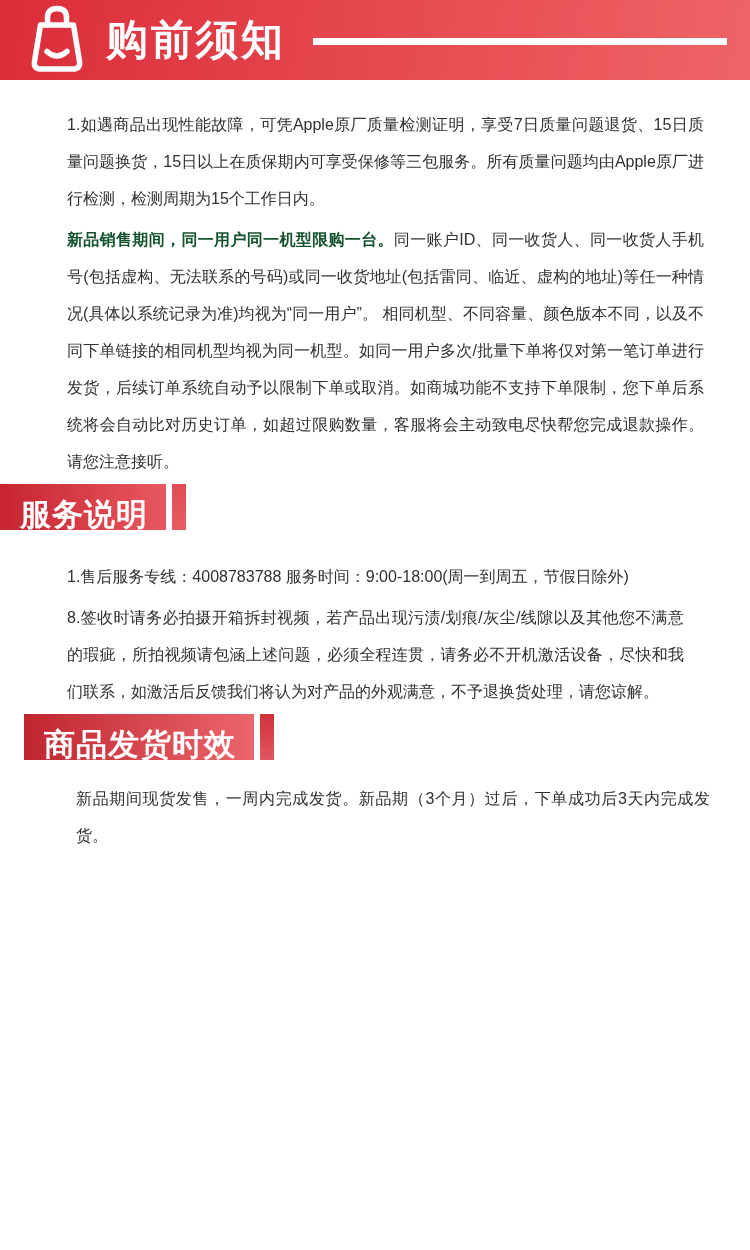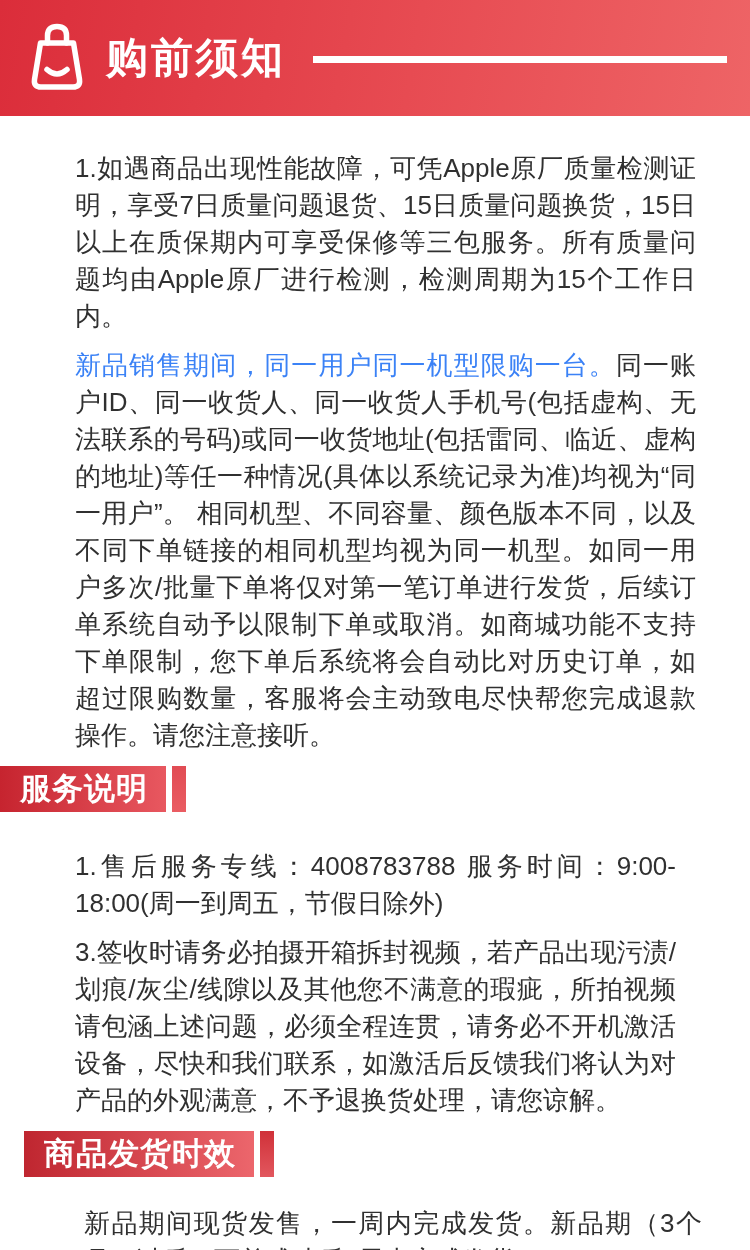--- a/index.html
+++ b/index.html
@@ -9,61 +9,61 @@
     min-height: 1250px;
     background: #ffffff;
     font-family: "Liberation Sans", "DejaVu Sans", sans-serif;
   }
   .page { width: 750px; min-height: 1250px; background: #fff; overflow: hidden; }
 
   
   .hero {
     display: flex;
     align-items: center;
-    height: 116px;
+    height: 80px;
     background: linear-gradient(100deg, #db2d3a 0%, #e74b52 55%, #ee6466 100%);
   }
   .hero-icon { flex: none; margin-left: 26px; display: flex; }
   .hero-title {
     margin: 0 0 0 18px;
     font-size: 42px;
     font-weight: bold;
     color: #ffffff;
     letter-spacing: 3px;
     white-space: nowrap;
   }
   .hero-rule {
     flex: 1 1 auto;
     height: 7px;
     background: #ffffff;
     margin: 2px 23px 0 27px;
   }
 
   
   .body-text {
-    font-size: 26px;
+    font-size: 16px;
     line-height: 37px;
     color: #303030;
-    margin: 12px;
+    margin: 4px;
     text-align: justify;
   }
   .notice  { padding: 22px 42px 0 63px; }
   .service { padding: 24px 62px 0 63px; }
   .shipping { padding: 16px 36px 0 72px; }
-  .hl { color: #3b82f6; font-weight: normal; }
+  .hl { color: #14532d; font-weight: bold; }
 
   
   .sec-banner { display: flex; align-items: stretch; height: 46px; }
   .sec-label {
     background: linear-gradient(to right, #c6242f, #e85860);
     color: #ffffff;
     font-size: 31px;
     font-weight: bold;
     line-height: 46px;
-    padding: 0 18px 0 20px;
+    padding: 8px 18px 0 20px;
     letter-spacing: 1px;
     white-space: nowrap;
   }
   .sec-accent {
     width: 14px;
     margin-left: 6px;
     background: linear-gradient(to bottom, #e14c54, #ea5c62);
   }
   .shipping-banner .sec-label { background: linear-gradient(to right, #bf2630, #ec666c); margin-left: 24px; }
   .shipping-banner .sec-accent { background: linear-gradient(to bottom, #d03139, #e2575e); }
@@ -92,21 +92,21 @@
     <p class="body-text"><strong class="hl">新品销售期间，同一用户同一机型限购一台。</strong><span>同一账户ID、同一收货人、同一收货人手机号(包括虚构、无法联系的号码)或同一收货地址(包括雷同、临近、虚构的地址)等任一种情况(具体以系统记录为准)均视为“同一用户”。 相同机型、不同容量、颜色版本不同，以及不同下单链接的相同机型均视为同一机型。如同一用户多次/批量下单将仅对第一笔订单进行发货，后续订单系统自动予以限制下单或取消。如商城功能不支持下单限制，您下单后系统将会自动比对历史订单，如超过限购数量，客服将会主动致电尽快帮您完成退款操作。请您注意接听。</span></p>
   </section>
 
   <div class="sec-banner">
     <div class="sec-label">服务说明</div>
     <div class="sec-accent"></div>
   </div>
 
   <section class="service">
     <p class="body-text">1.售后服务专线：4008783788 服务时间：9:00-18:00(周一到周五，节假日除外)</p>
-    <p class="body-text">3.签收时请务必拍摄开箱拆封视频，若产品出现污渍/划痕/灰尘/线隙以及其他您不满意的瑕疵，所拍视频请包涵上述问题，必须全程连贯，请务必不开机激活设备，尽快和我们联系，如激活后反馈我们将认为对产品的外观满意，不予退换货处理，请您谅解。</p>
+    <p class="body-text">8.签收时请务必拍摄开箱拆封视频，若产品出现污渍/划痕/灰尘/线隙以及其他您不满意的瑕疵，所拍视频请包涵上述问题，必须全程连贯，请务必不开机激活设备，尽快和我们联系，如激活后反馈我们将认为对产品的外观满意，不予退换货处理，请您谅解。</p>
   </section>
 
   <div class="sec-banner shipping-banner">
     <div class="sec-label">商品发货时效</div>
     <div class="sec-accent"></div>
   </div>
 
   <section class="shipping">
     <p class="body-text">新品期间现货发售，一周内完成发货。新品期（3个月）过后，下单成功后3天内完成发货。</p>
   </section>

